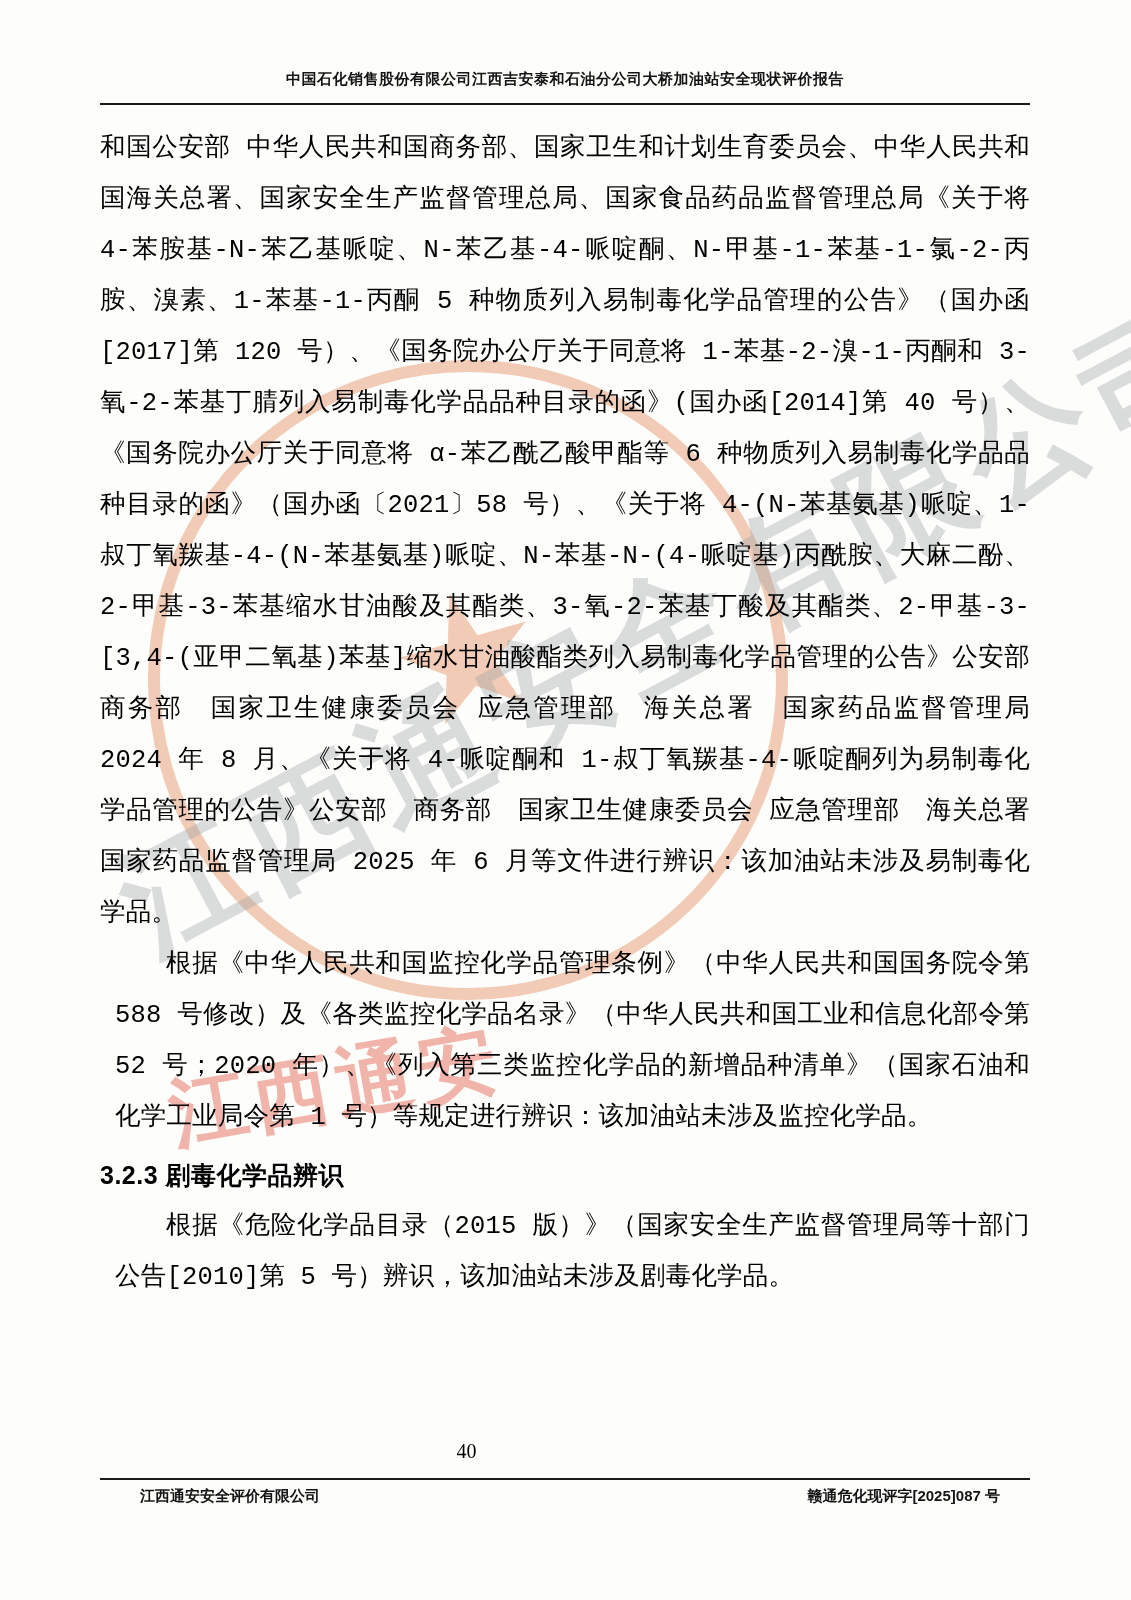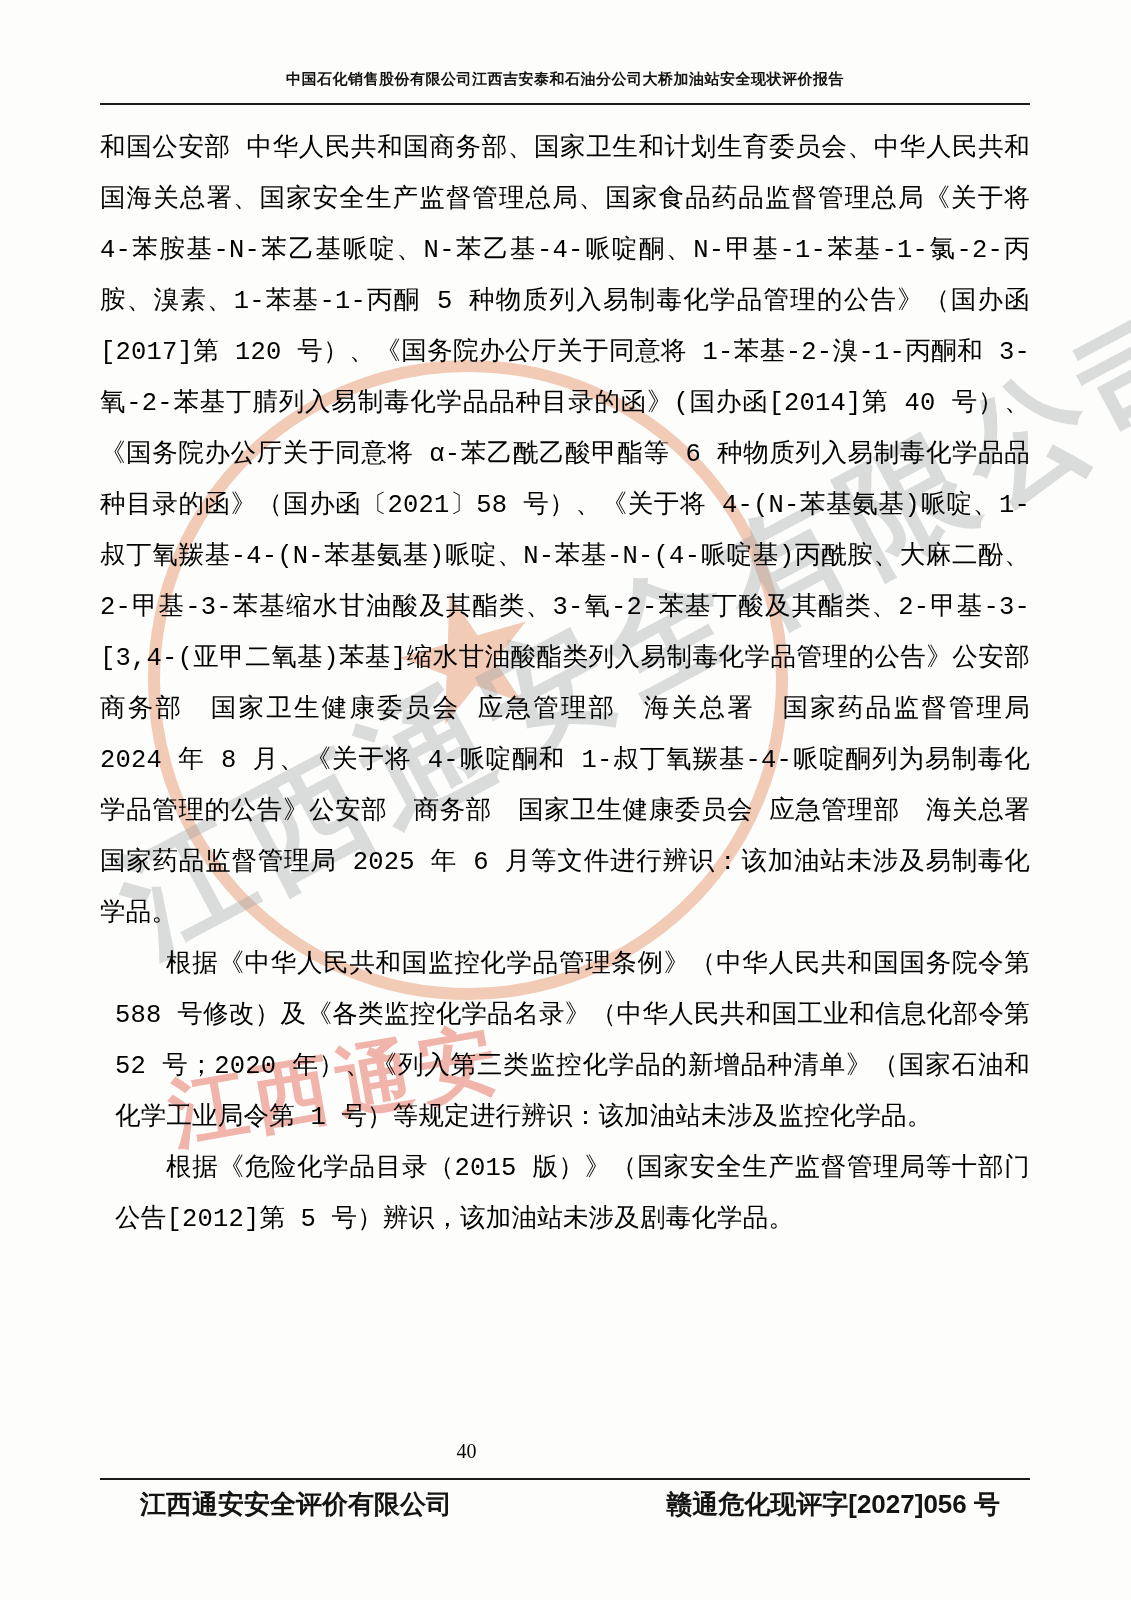--- a/index.html
+++ b/index.html
@@ -148,21 +148,21 @@
     height: 0;
     border-top: 2px solid #1b1b1b;
   }
   .footer-row {
     position: absolute;
     left: 100px;
     top: 1487px;
     width: 930px;
     display: flex;
     justify-content: space-between;
-    font-size: 26px;
+    font-size: 15px;
     font-family: "Liberation Sans", sans-serif;
     font-weight: bold;
     color: #141414;
   }
   .footer-left { padding-left: 40px; }
   .footer-right { padding-right: 30px; }
 </style>
 </head>
 <body>
 
@@ -176,24 +176,25 @@
   </div>
 
   <div class="content">
 
     <div class="doc-header">中国石化销售股份有限公司江西吉安泰和石油分公司大桥加油站安全现状评价报告</div>
     <div class="header-rule"></div>
 
     <div class="body-wrap">
       <p class="para">和国公安部 中华人民共和国商务部、国家卫生和计划生育委员会、中华人民共和国海关总署、国家安全生产监督管理总局、国家食品药品监督管理总局《关于将 4-苯胺基-N-苯乙基哌啶、N-苯乙基-4-哌啶酮、N-甲基-1-苯基-1-氯-2-丙胺、溴素、1-苯基-1-丙酮 5 种物质列入易制毒化学品管理的公告》（国办函[2017]第 120 号）、《国务院办公厅关于同意将 1-苯基-2-溴-1-丙酮和 3-氧-2-苯基丁腈列入易制毒化学品品种目录的函》(国办函[2014]第 40 号）、《国务院办公厅关于同意将 α-苯乙酰乙酸甲酯等 6 种物质列入易制毒化学品品种目录的函》（国办函〔2021〕58 号）、《关于将 4-(N-苯基氨基)哌啶、1-叔丁氧羰基-4-(N-苯基氨基)哌啶、N-苯基-N-(4-哌啶基)丙酰胺、大麻二酚、2-甲基-3-苯基缩水甘油酸及其酯类、3-氧-2-苯基丁酸及其酯类、2-甲基-3-[3,4-(亚甲二氧基)苯基]缩水甘油酸酯类列入易制毒化学品管理的公告》公安部　商务部　国家卫生健康委员会 应急管理部　海关总署　国家药品监督管理局 2024 年 8 月、《关于将 4-哌啶酮和 1-叔丁氧羰基-4-哌啶酮列为易制毒化学品管理的公告》公安部　商务部　国家卫生健康委员会 应急管理部　海关总署　国家药品监督管理局 2025 年 6 月等文件进行辨识：该加油站未涉及易制毒化学品。</p>
       <p class="para indent">根据《中华人民共和国监控化学品管理条例》（中华人民共和国国务院令第 588 号修改）及《各类监控化学品名录》（中华人民共和国工业和信息化部令第 52 号；2020 年）、《列入第三类监控化学品的新增品种清单》（国家石油和化学工业局令第 1 号）等规定进行辨识：该加油站未涉及监控化学品。</p>
-      <p class="para indent">根据《危险化学品目录（2015 版）》（国家安全生产监督管理局等十部门公告[2012]第 5 号）辨识，该加油站未涉及剧毒化学品。</p>
+      <h3 class="heading">3.2.3 剧毒化学品辨识</h3>
+      <p class="para indent">根据《危险化学品目录（2015 版）》（国家安全生产监督管理局等十部门公告[2010]第 5 号）辨识，该加油站未涉及剧毒化学品。</p>
     </div>
 
     <div class="page-number">40</div>
     <div class="footer-rule"></div>
     <div class="footer-row">
       <div class="footer-left">江西通安安全评价有限公司</div>
-      <div class="footer-right">赣通危化现评字[2027]056 号</div>
+      <div class="footer-right">赣通危化现评字[2025]087 号</div>
     </div>
 
   </div>
 </div>
 
 </body></html>

